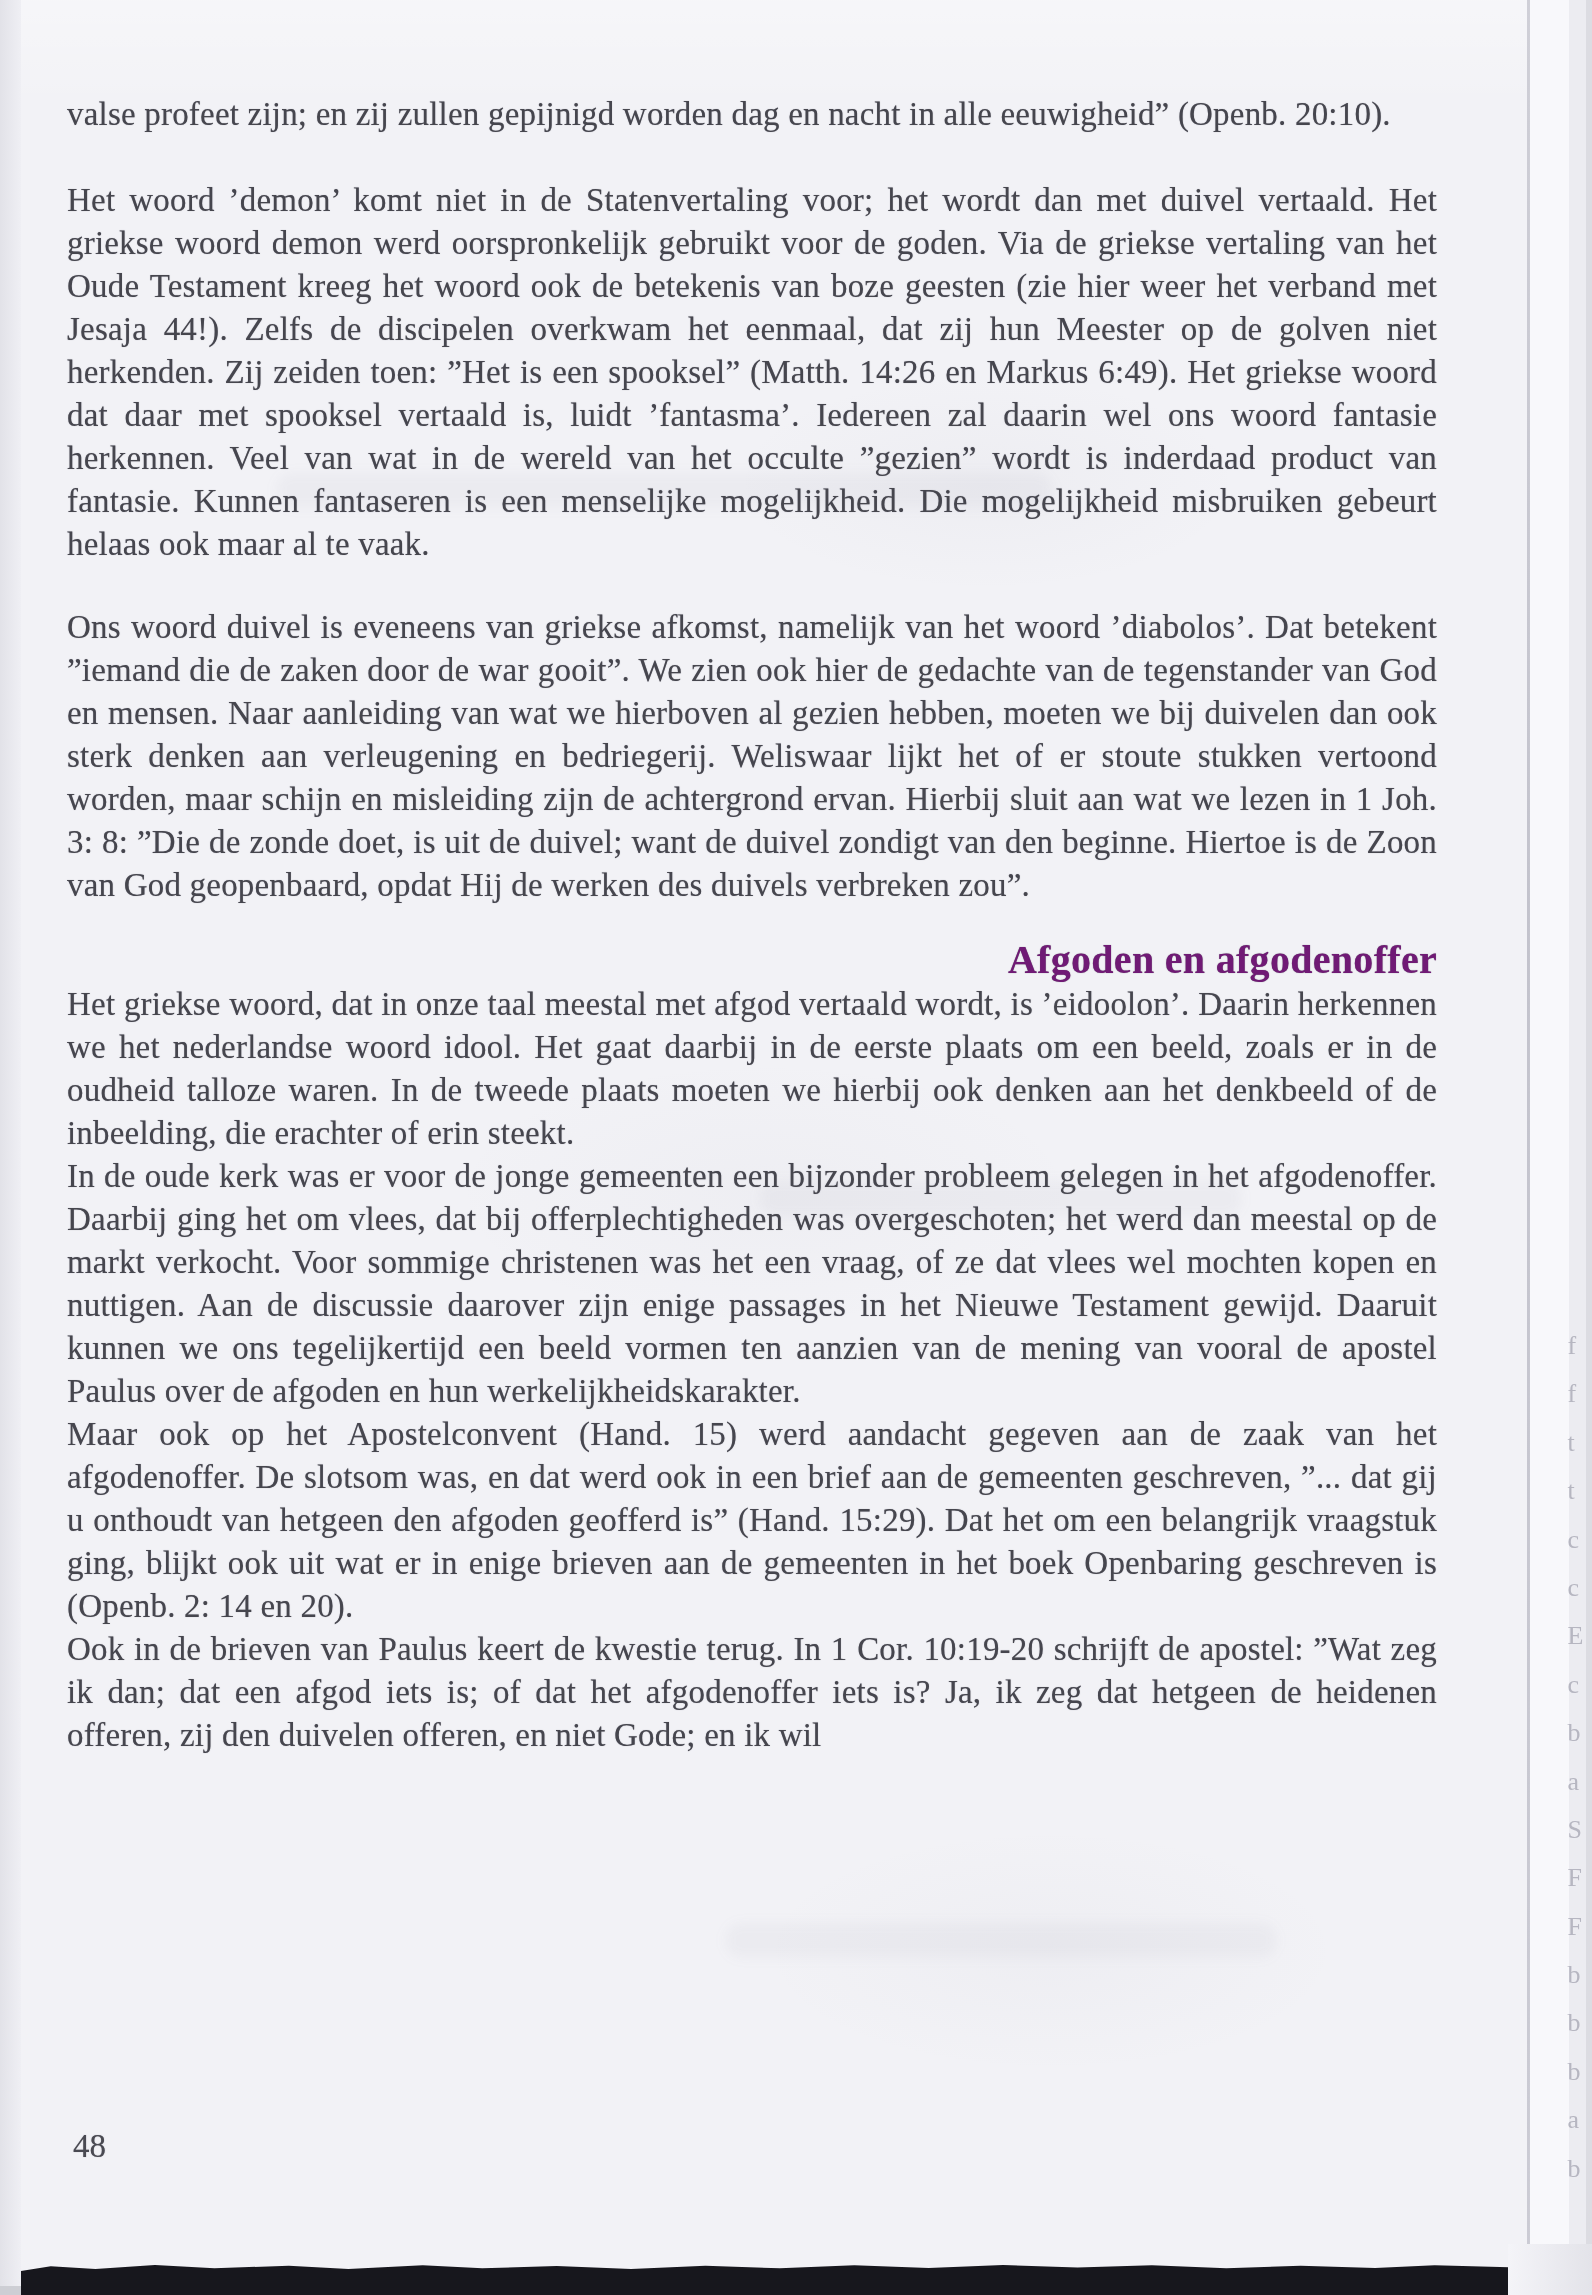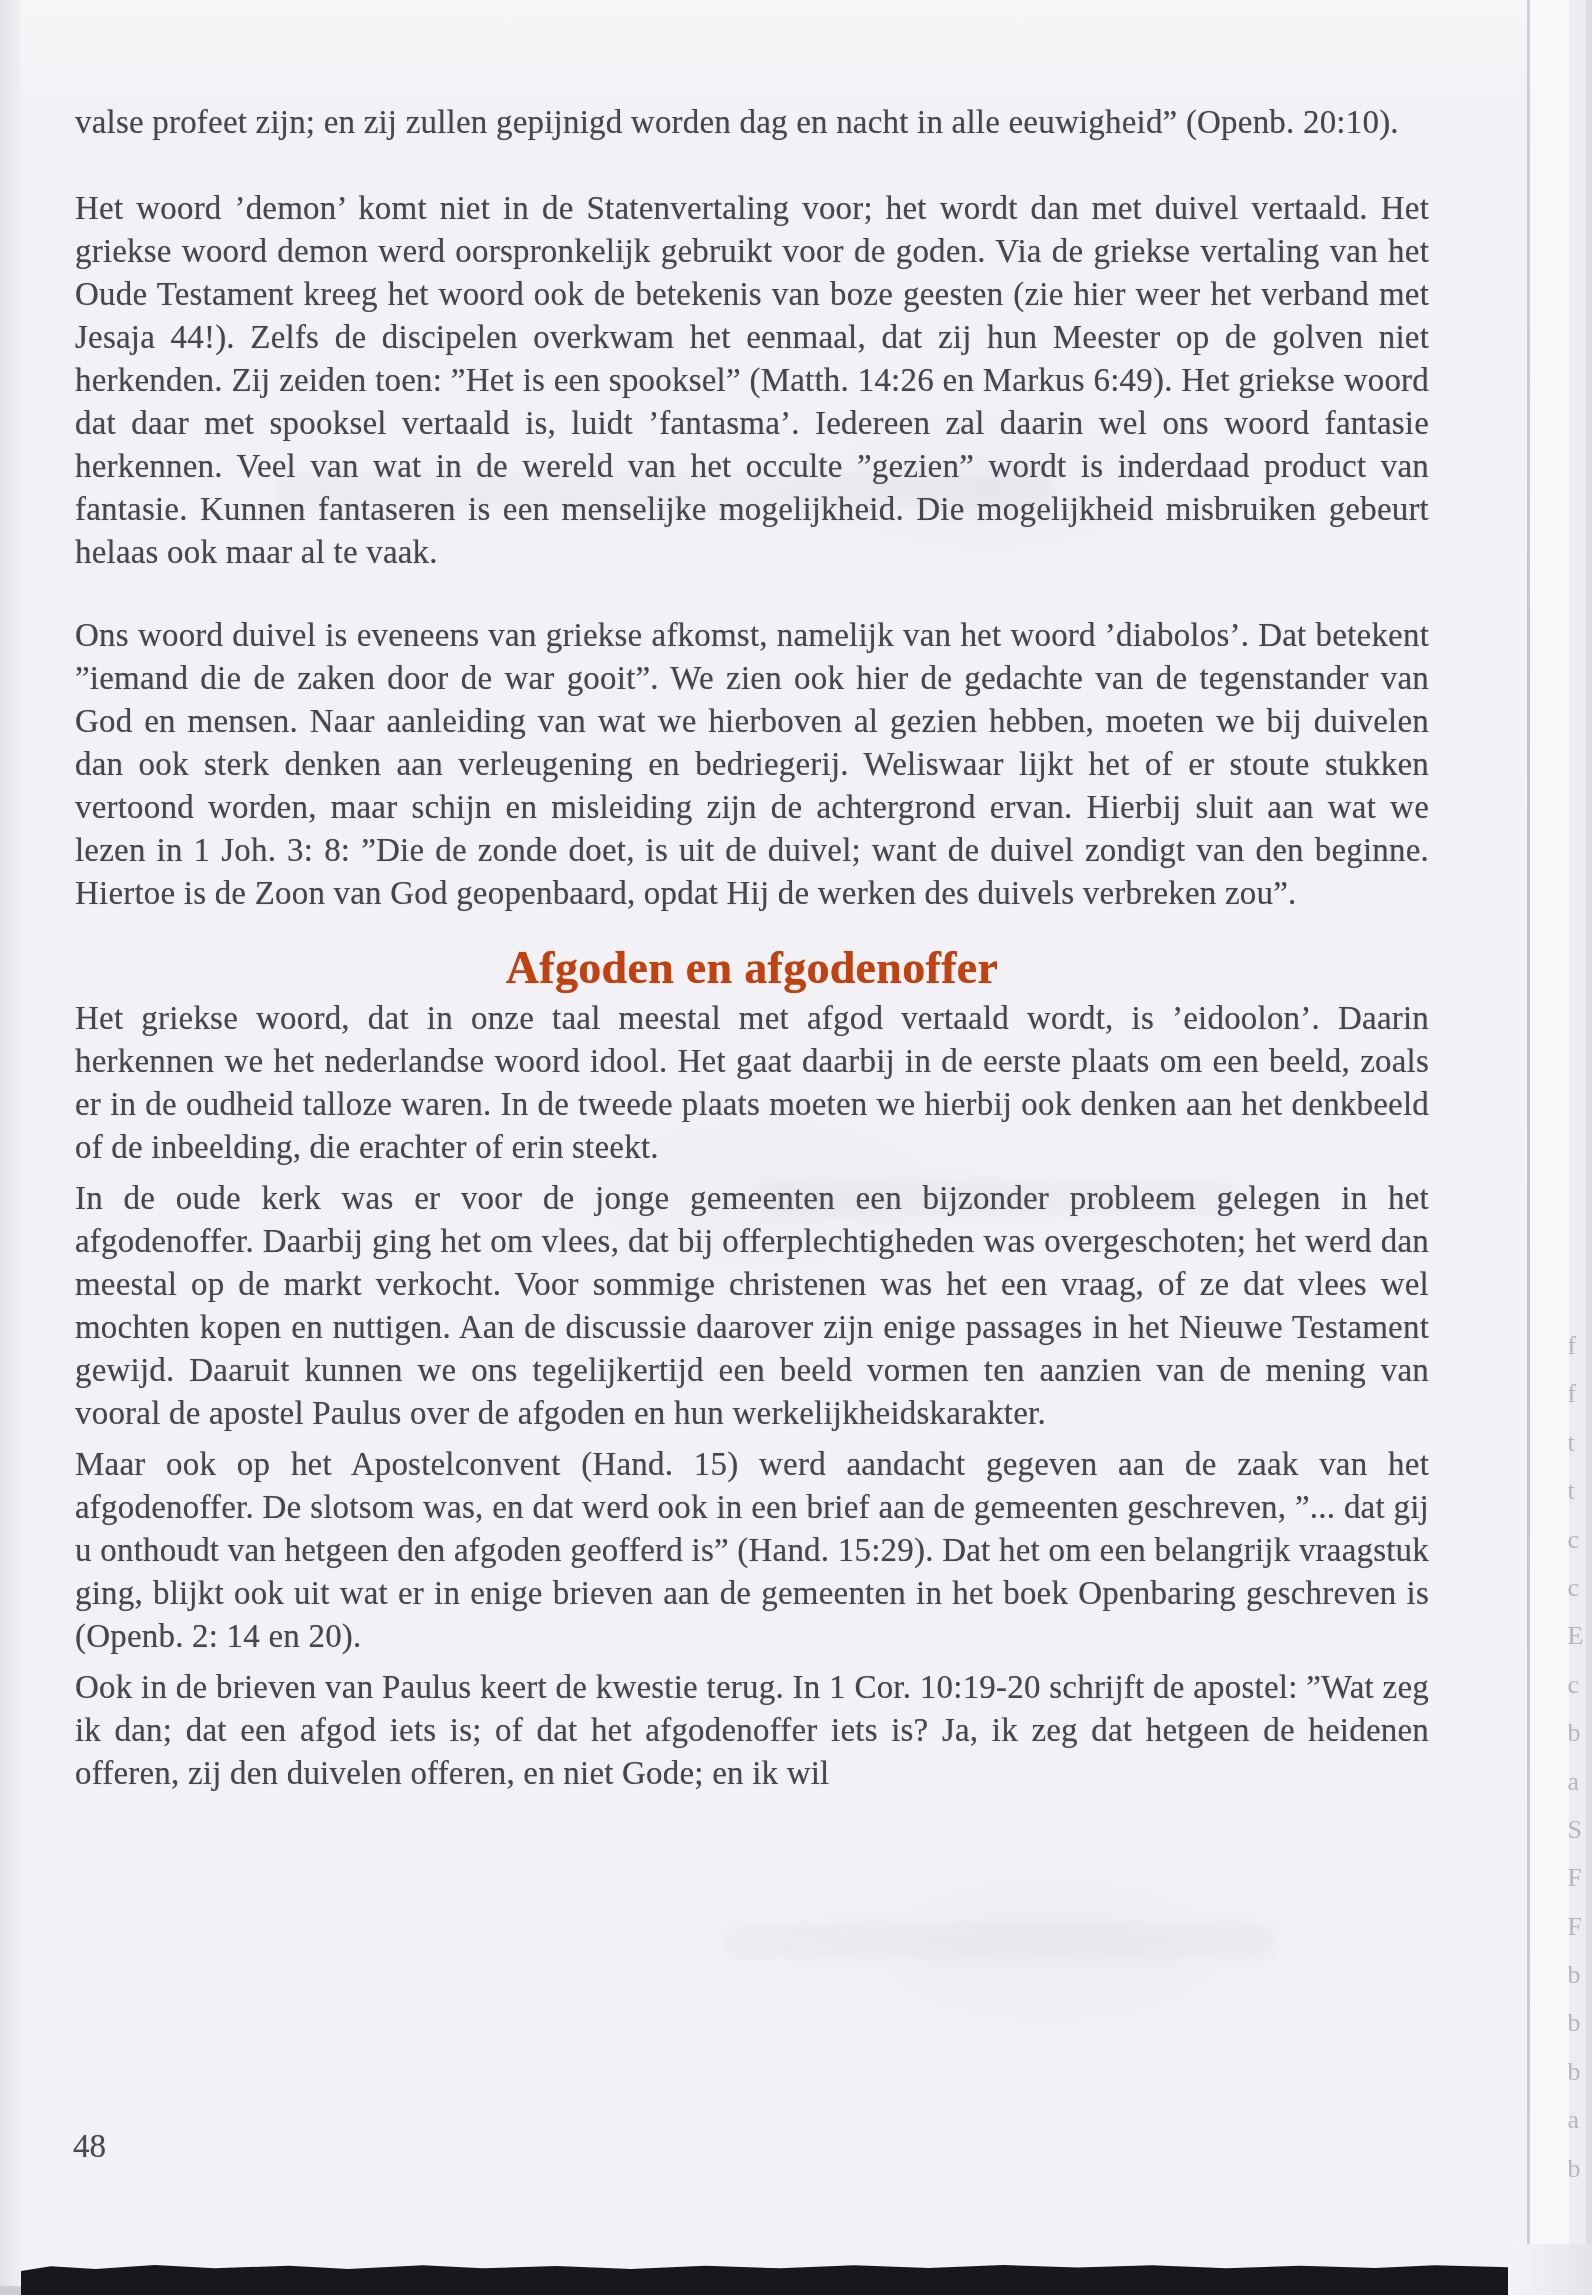--- a/index.html
+++ b/index.html
@@ -44,30 +44,30 @@
   }
   .edge-fragments span { display: block; transform: translateX(8.6px); }
   .text-col {
     position: absolute; left: 67px; top: 93px; width: 1370px;
     color: #46464e;
     font-size: 33px; line-height: 43px;
     letter-spacing: 0.2px;
     text-align: justify;
     text-shadow: 0 0 0.9px rgba(70,70,85,0.5);
   }
-  .text-col p { margin: 8px; }
+  .text-col p { margin: 0; }
   .gap-lg { margin-bottom: 43px !important; }
   .gap-md { margin-bottom: 40px !important; }
   .heading {
     margin: 31px 0 1.7px 0 !important;
     font-weight: 700;
-    font-size: 46px;
+    font-size: 40px;
     letter-spacing: 0.3px;
-    color: #c2410c;
-    text-align: center;
+    color: #701a75;
+    text-align: right;
     text-shadow: 0 0 0.9px rgba(30,30,40,0.6);
   }
   .page-number {
     position: absolute; left: 73px; top: 2125px;
     color: #4a4a52; font-size: 33px; line-height: 43px;
     text-shadow: 0 0 0.9px rgba(70,70,85,0.5);
   }
   .ghost {
     position: absolute; height: 35px; border-radius: 17.3px;
     background: rgba(120,120,145,0.05); filter: blur(6px);

